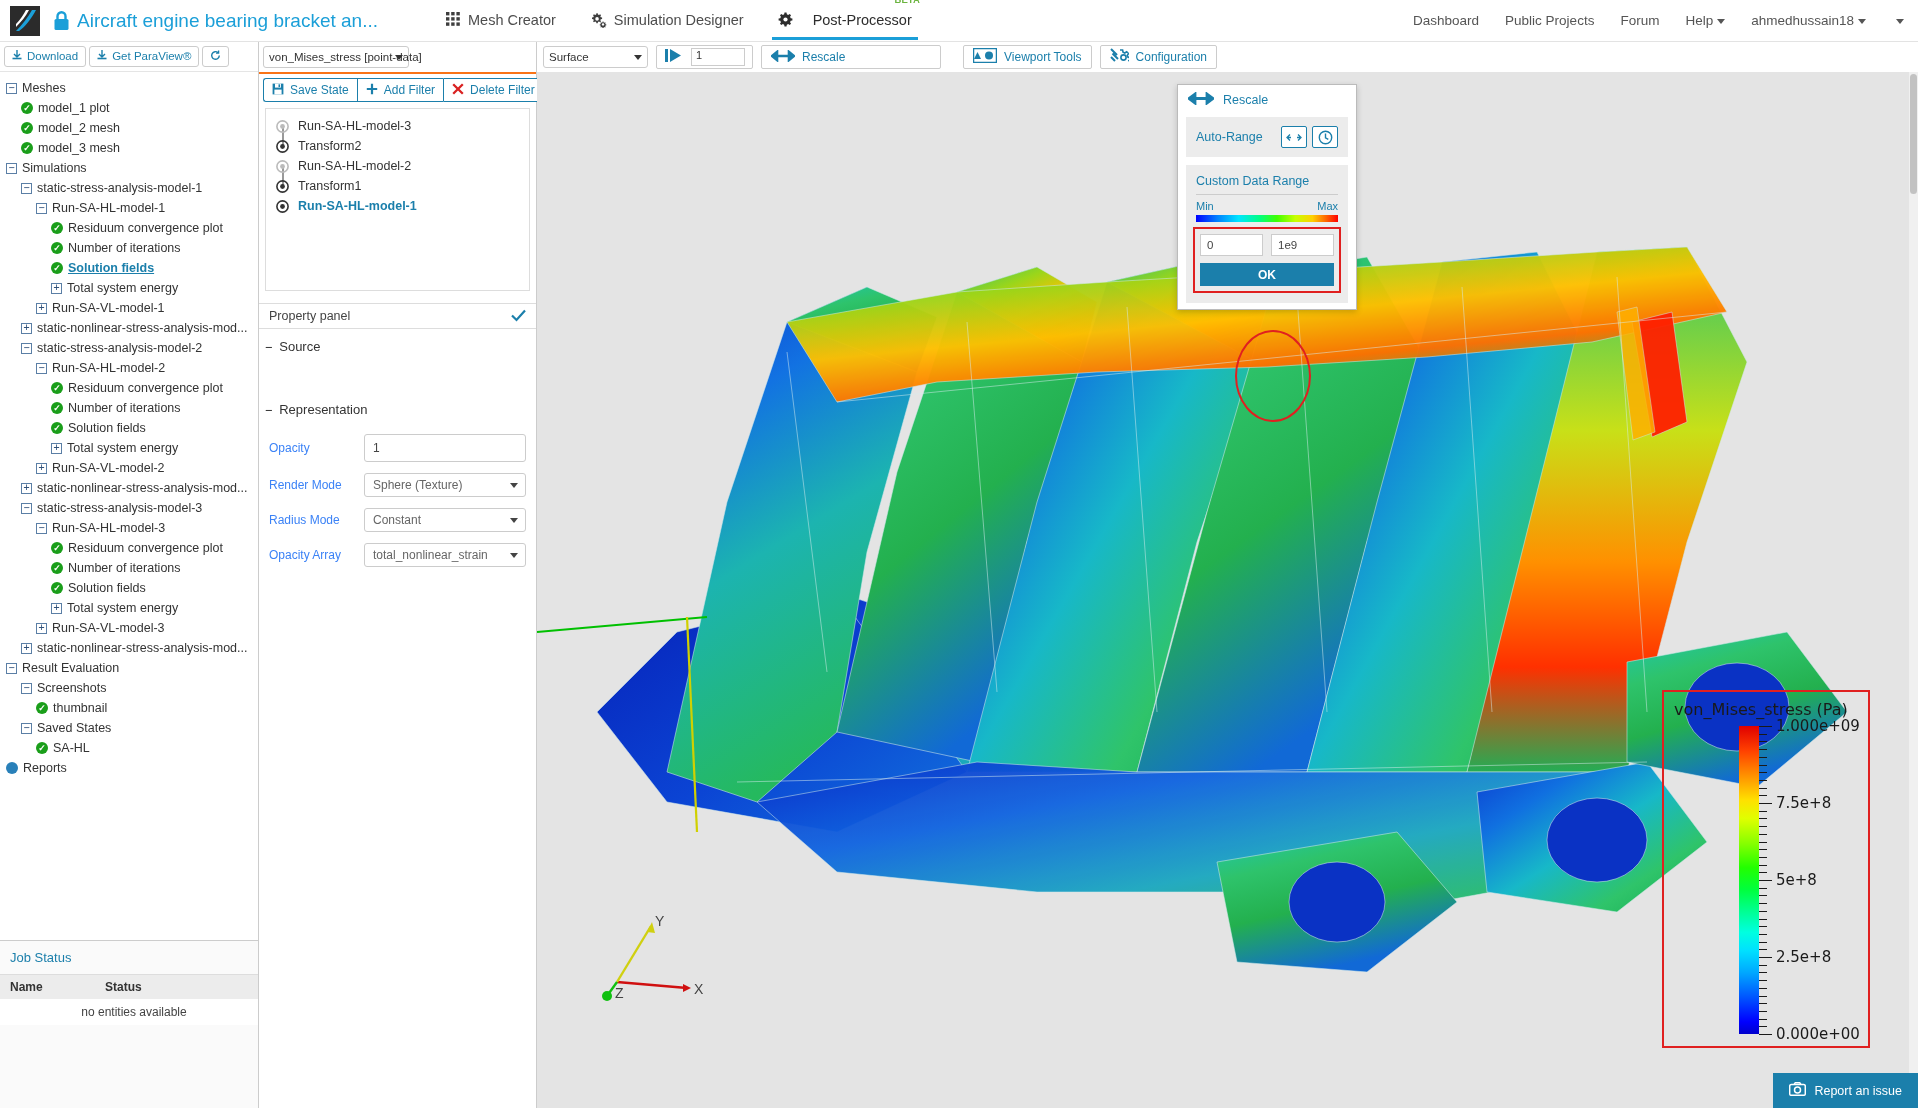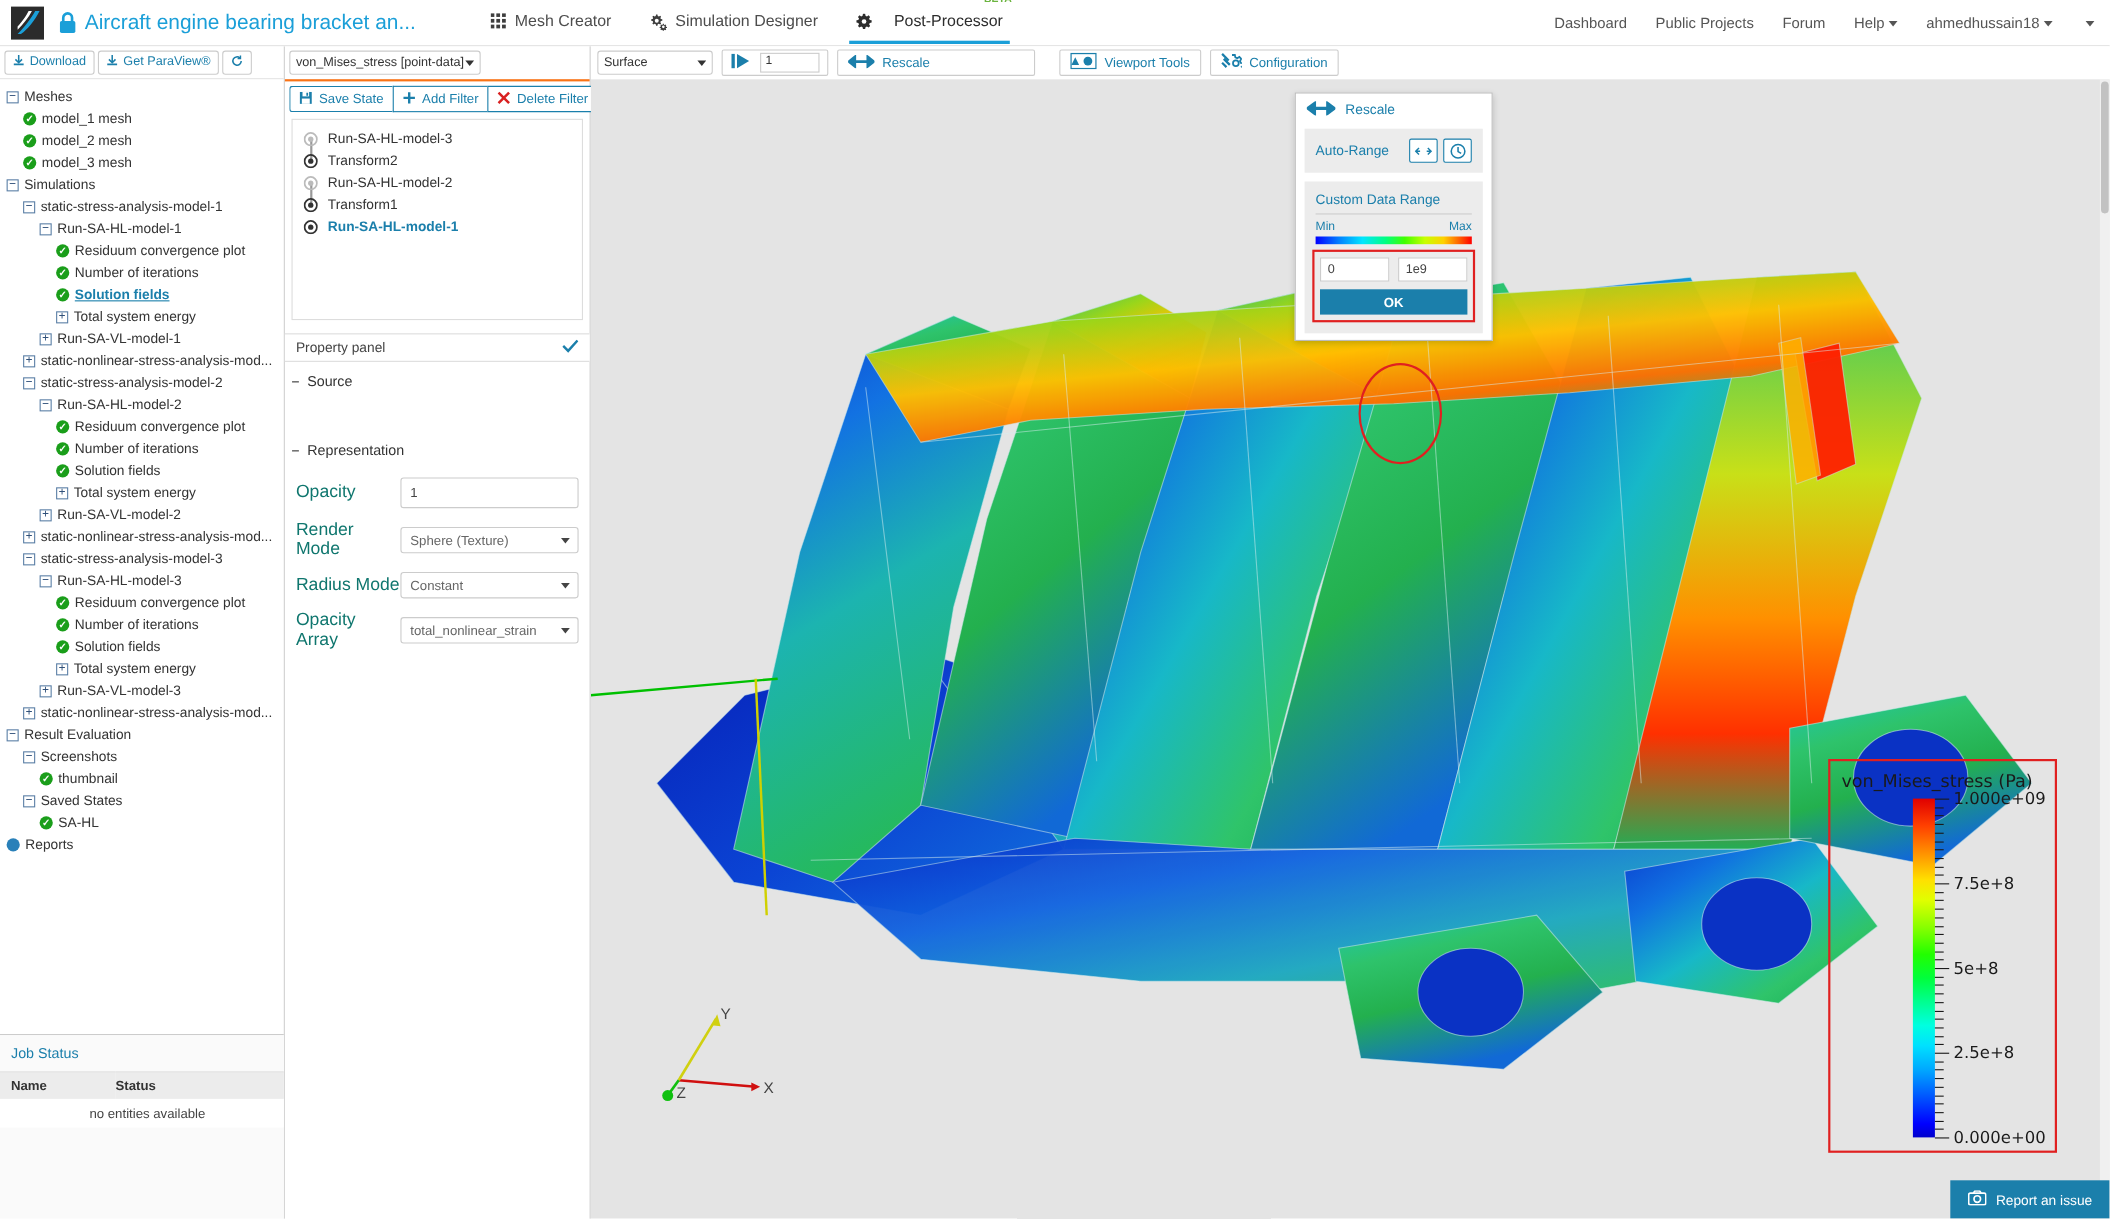--- a/index.html
+++ b/index.html
@@ -311,22 +311,22 @@
   }
   .prop-row {
     display: flex;
     align-items: center;
     padding: 3px 10px 3px 10px;
     margin-bottom: 5px;
   }
   .prop-label {
     width: 95px;
     flex: 0 0 95px;
-    font-size: 16px;
-    color: #0f766e;
+    font-size: 12px;
+    color: #3b82f6;
   }
   .prop-input {
     flex: 1;
     border: 1px solid #ccc;
     border-radius: 3px;
     background: #fff;
     height: 28px;
     font-size: 12px;
     padding: 0 8px;
     color: #444;
@@ -664,21 +664,21 @@
       </button>
     </div>
 
     <div class="tree" id="tree-root">
         <div class="tnode" style="padding-left: 0px;">
           <span class="exp">−</span>
           <span class="tlabel">Meshes</span>
         </div>
         <div class="tnode" style="padding-left: 15px;">
           <span class="okdot">✓</span>
-          <span class="tlabel">model_1 mesh</span>
+          <span class="tlabel">model_1 plot</span>
         </div>
         <div class="tnode" style="padding-left: 15px;">
           <span class="okdot">✓</span>
           <span class="tlabel">model_2 mesh</span>
         </div>
         <div class="tnode" style="padding-left: 15px;">
           <span class="okdot">✓</span>
           <span class="tlabel">model_3 mesh</span>
         </div>
         <div class="tnode" style="padding-left: 0px;">
@@ -820,21 +820,21 @@
           <tr>
             <td colspan="2" style="text-align:center;padding-left:20px">no entities available</td>
           </tr>
         </tbody>
       </table>
     </div>
   </div>
 
   <div class="centerpanel">
     <div class="cp-topbar">
-      <div class="sel" style="width:174px">
+      <div class="sel" style="width:146px">
         <span>von_Mises_stress [point-data]</span>
         <i class="arr"></i>
       </div>
     </div>
 
     <div class="filter-toolbar">
       <div class="fbtn">
         <span>
           <svg width="12" height="12" viewBox="0 0 12 12">
               <rect x="0.6" y="0.6" width="10.8" height="10.8" fill="#1b7fab"></rect>

